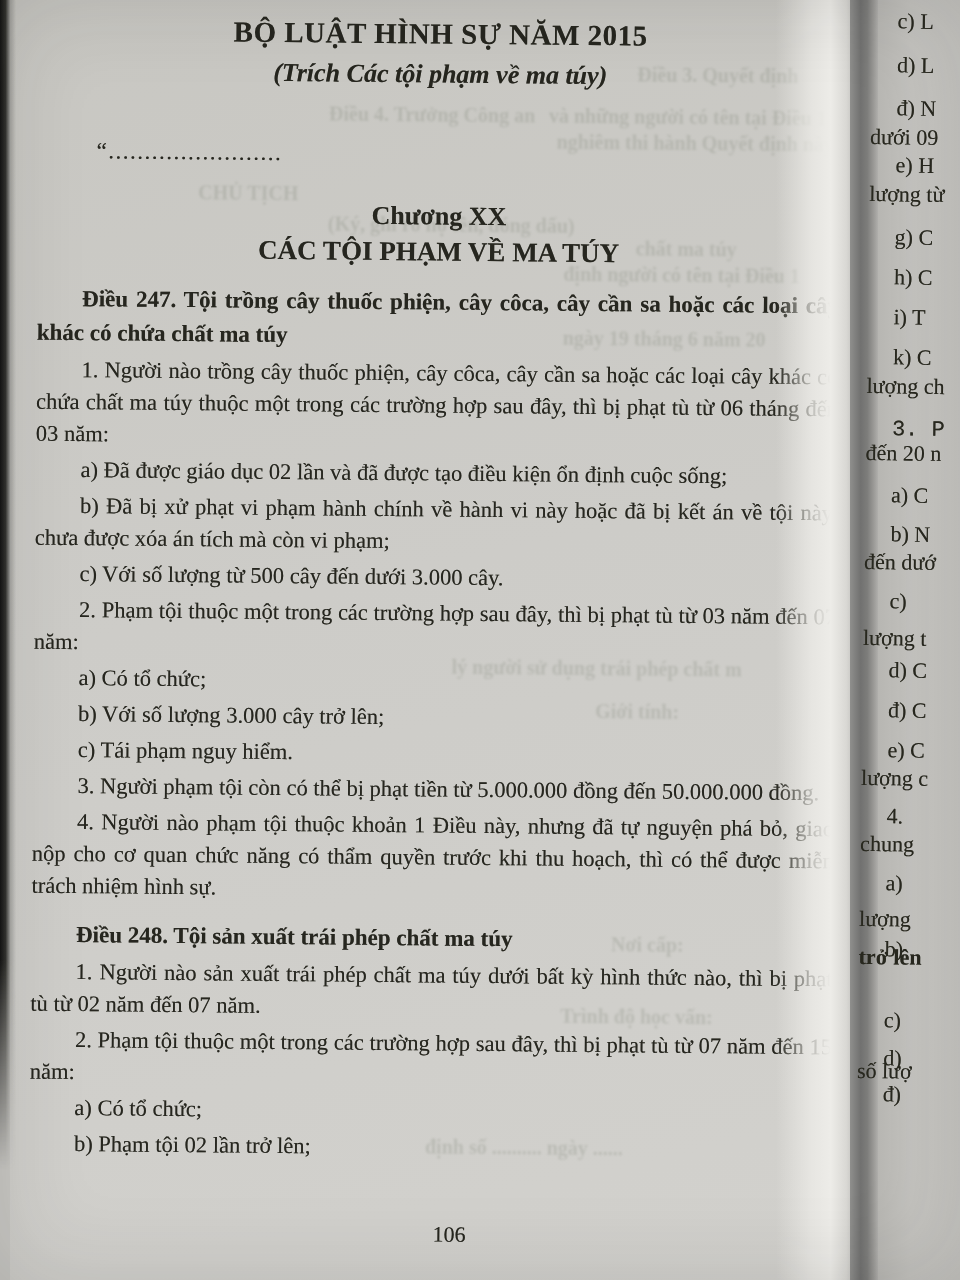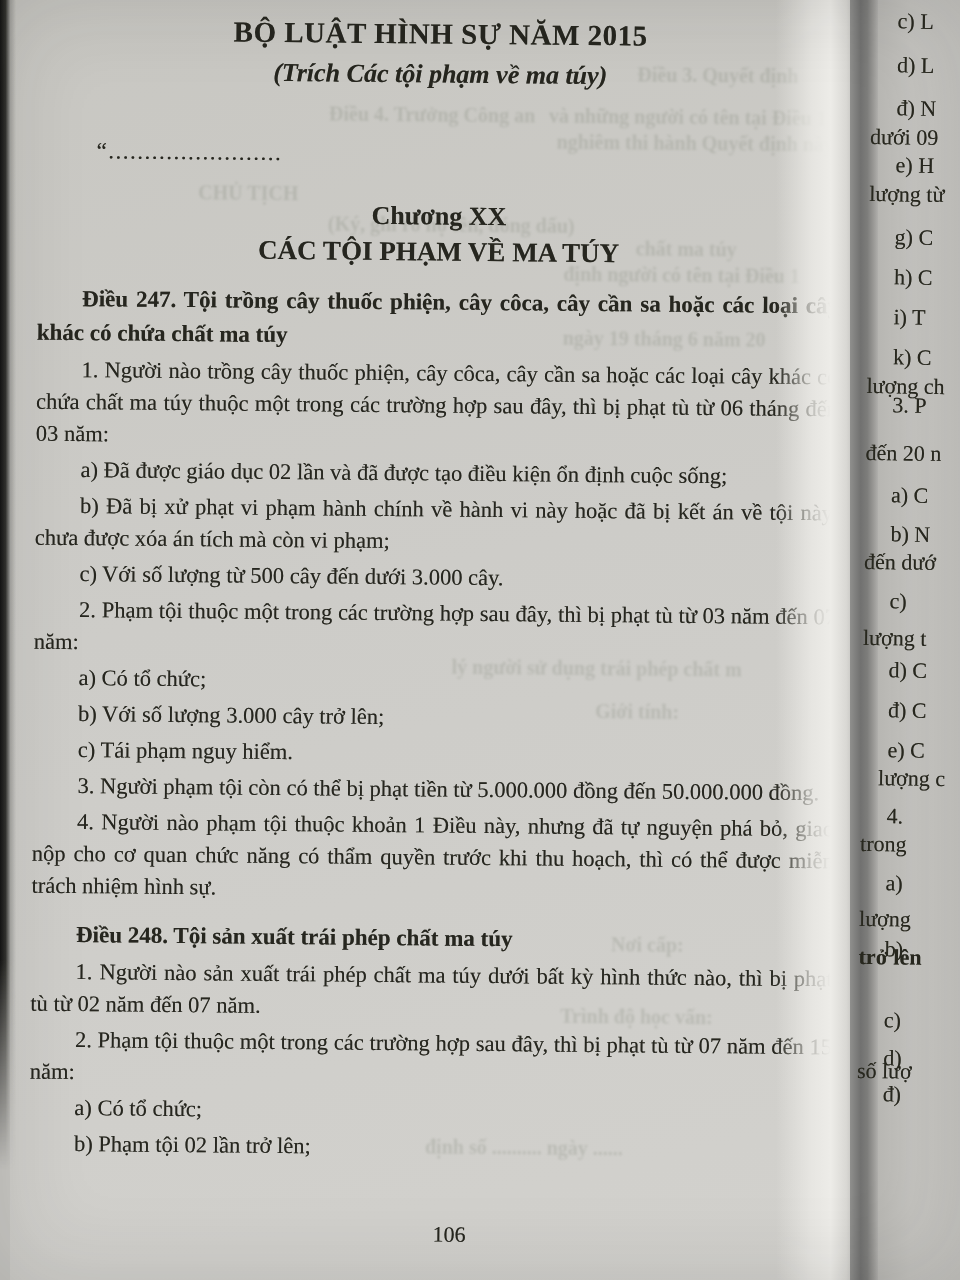--- a/index.html
+++ b/index.html
@@ -117,33 +117,33 @@
         <div class="rline ind" style="top: 52px;">d) L</div>
         <div class="rline ind" style="top: 95px;">đ) N</div>
         <div class="rline" style="top: 124px;">dưới 09</div>
         <div class="rline ind" style="top: 152px;">e) H</div>
         <div class="rline" style="top: 181px;">lượng từ</div>
         <div class="rline ind" style="top: 224px; text-align: center;">g) C</div>
         <div class="rline ind" style="top: 264px;">h) C</div>
         <div class="rline ind" style="top: 304px;">i) T</div>
         <div class="rline ind" style="top: 344px;">k) C</div>
         <div class="rline" style="top: 373px;">lượng ch</div>
-        <div class="rline ind" style="top: 392px;">3. P</div>
+        <div class="rline ind" style="top: 417px; font-family: Liberation Mono, monospace;">3. P</div>
         <div class="rline" style="top: 440px;">đến 20 n</div>
         <div class="rline ind" style="top: 482px;">a) C</div>
         <div class="rline ind" style="top: 521px;">b) N</div>
         <div class="rline" style="top: 549px;">đến dướ</div>
         <div class="rline ind" style="top: 588px;">c)</div>
         <div class="rline" style="top: 617px; margin-top: 8px;">lượng t</div>
         <div class="rline ind" style="top: 657px;">d) C</div>
         <div class="rline ind" style="top: 697px;">đ) C</div>
         <div class="rline ind" style="top: 737px;">e) C</div>
-        <div class="rline" style="top: 765px; margin-left: 17px;">lượng c</div>
+        <div class="rline" style="top: 765px;">lượng c</div>
         <div class="rline ind" style="top: 803px;">4.</div>
-        <div class="rline" style="top: 831px;">trong</div>
+        <div class="rline" style="top: 831px;">chung</div>
         <div class="rline ind" style="top: 870px;">a)</div>
         <div class="rline" style="top: 944px; font-weight: bold;">trở lên</div>
         <div class="rline ind" style="top: 936px;">b)</div>
         <div class="rline" style="top: 906px; font-family: Liberation Serif, serif;">lượng</div>
         <div class="rline ind" style="top: 1007px;">c)</div>
         <div class="rline ind" style="top: 1045px;">d)</div>
         <div class="rline ind" style="top: 1081px;">đ)</div>
         <div class="rline" style="top: 1058px;">số lượ</div>
       </div>
   </div>

